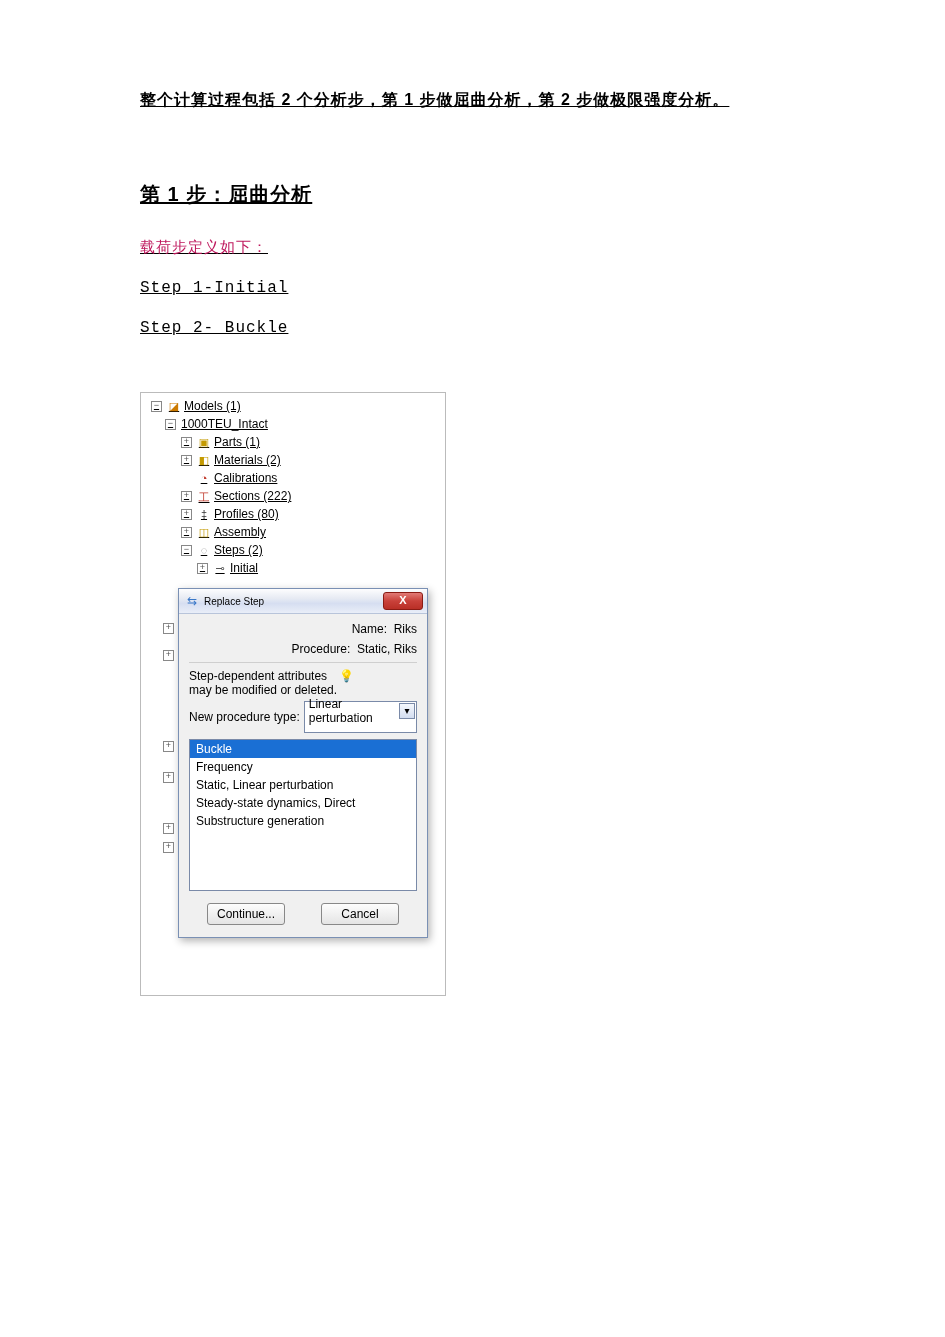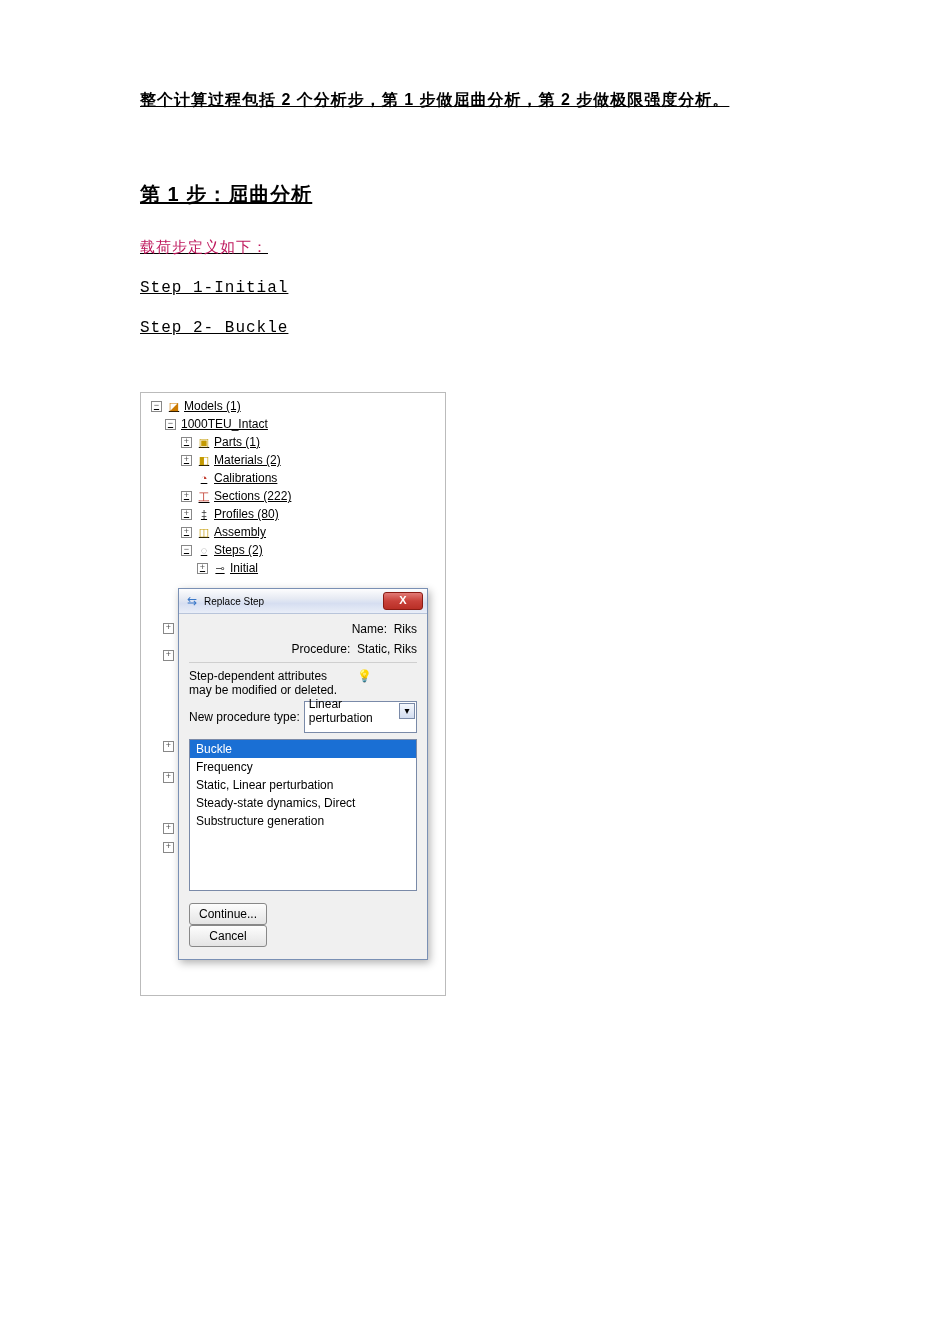--- a/index.html
+++ b/index.html
@@ -121,21 +121,21 @@
     color: #fff; font-weight: bold;
     font-size: 11px; text-align:center; line-height:14px;
     cursor: pointer;
   }
   .dlg-body {
     padding: 8px 10px 8px 10px;
     font-size: 12px;
   }
   .dlg-line { margin-bottom: 6px; text-align: right; }
   .dlg-sep { border-top:1px solid #cfcfcf; margin: 6px 0; }
-  .tip-row { display:flex; align-items:flex-start; gap:20px; }
+  .tip-row { display:flex; align-items:flex-start; gap:2px; }
   .tip-icon { color:#e0b800; font-size:12px; margin-top:0px; }
   .proc-row { display:flex; align-items:center; gap:4px; margin-top:4px; }
   .proc-label { white-space: nowrap; }
   .proc-select {
     border:1px solid #7a8aa8;
     background:#fff;
     height:18px;
     padding: 0 16px 12px 4px;
     font-size:12px;
     position: relative;
@@ -164,21 +164,20 @@
   }
   .opt.selected {
     background: #1a6fd4;
     color: #fff;
   }
   .dlg-buttons {
     display:flex;
     justify-content: space-around;
     padding: 4px 0 4px 0;
     margin-top: 8px;
-    flex-direction: column;
   }
   .dlg-btn {
     width: 78px; height: 22px;
     border:1px solid #888;
     background: linear-gradient(#fdfdfd,#e4e4e4);
     border-radius: 3px;
     font-size: 12px;
     cursor: pointer;
   }
   

